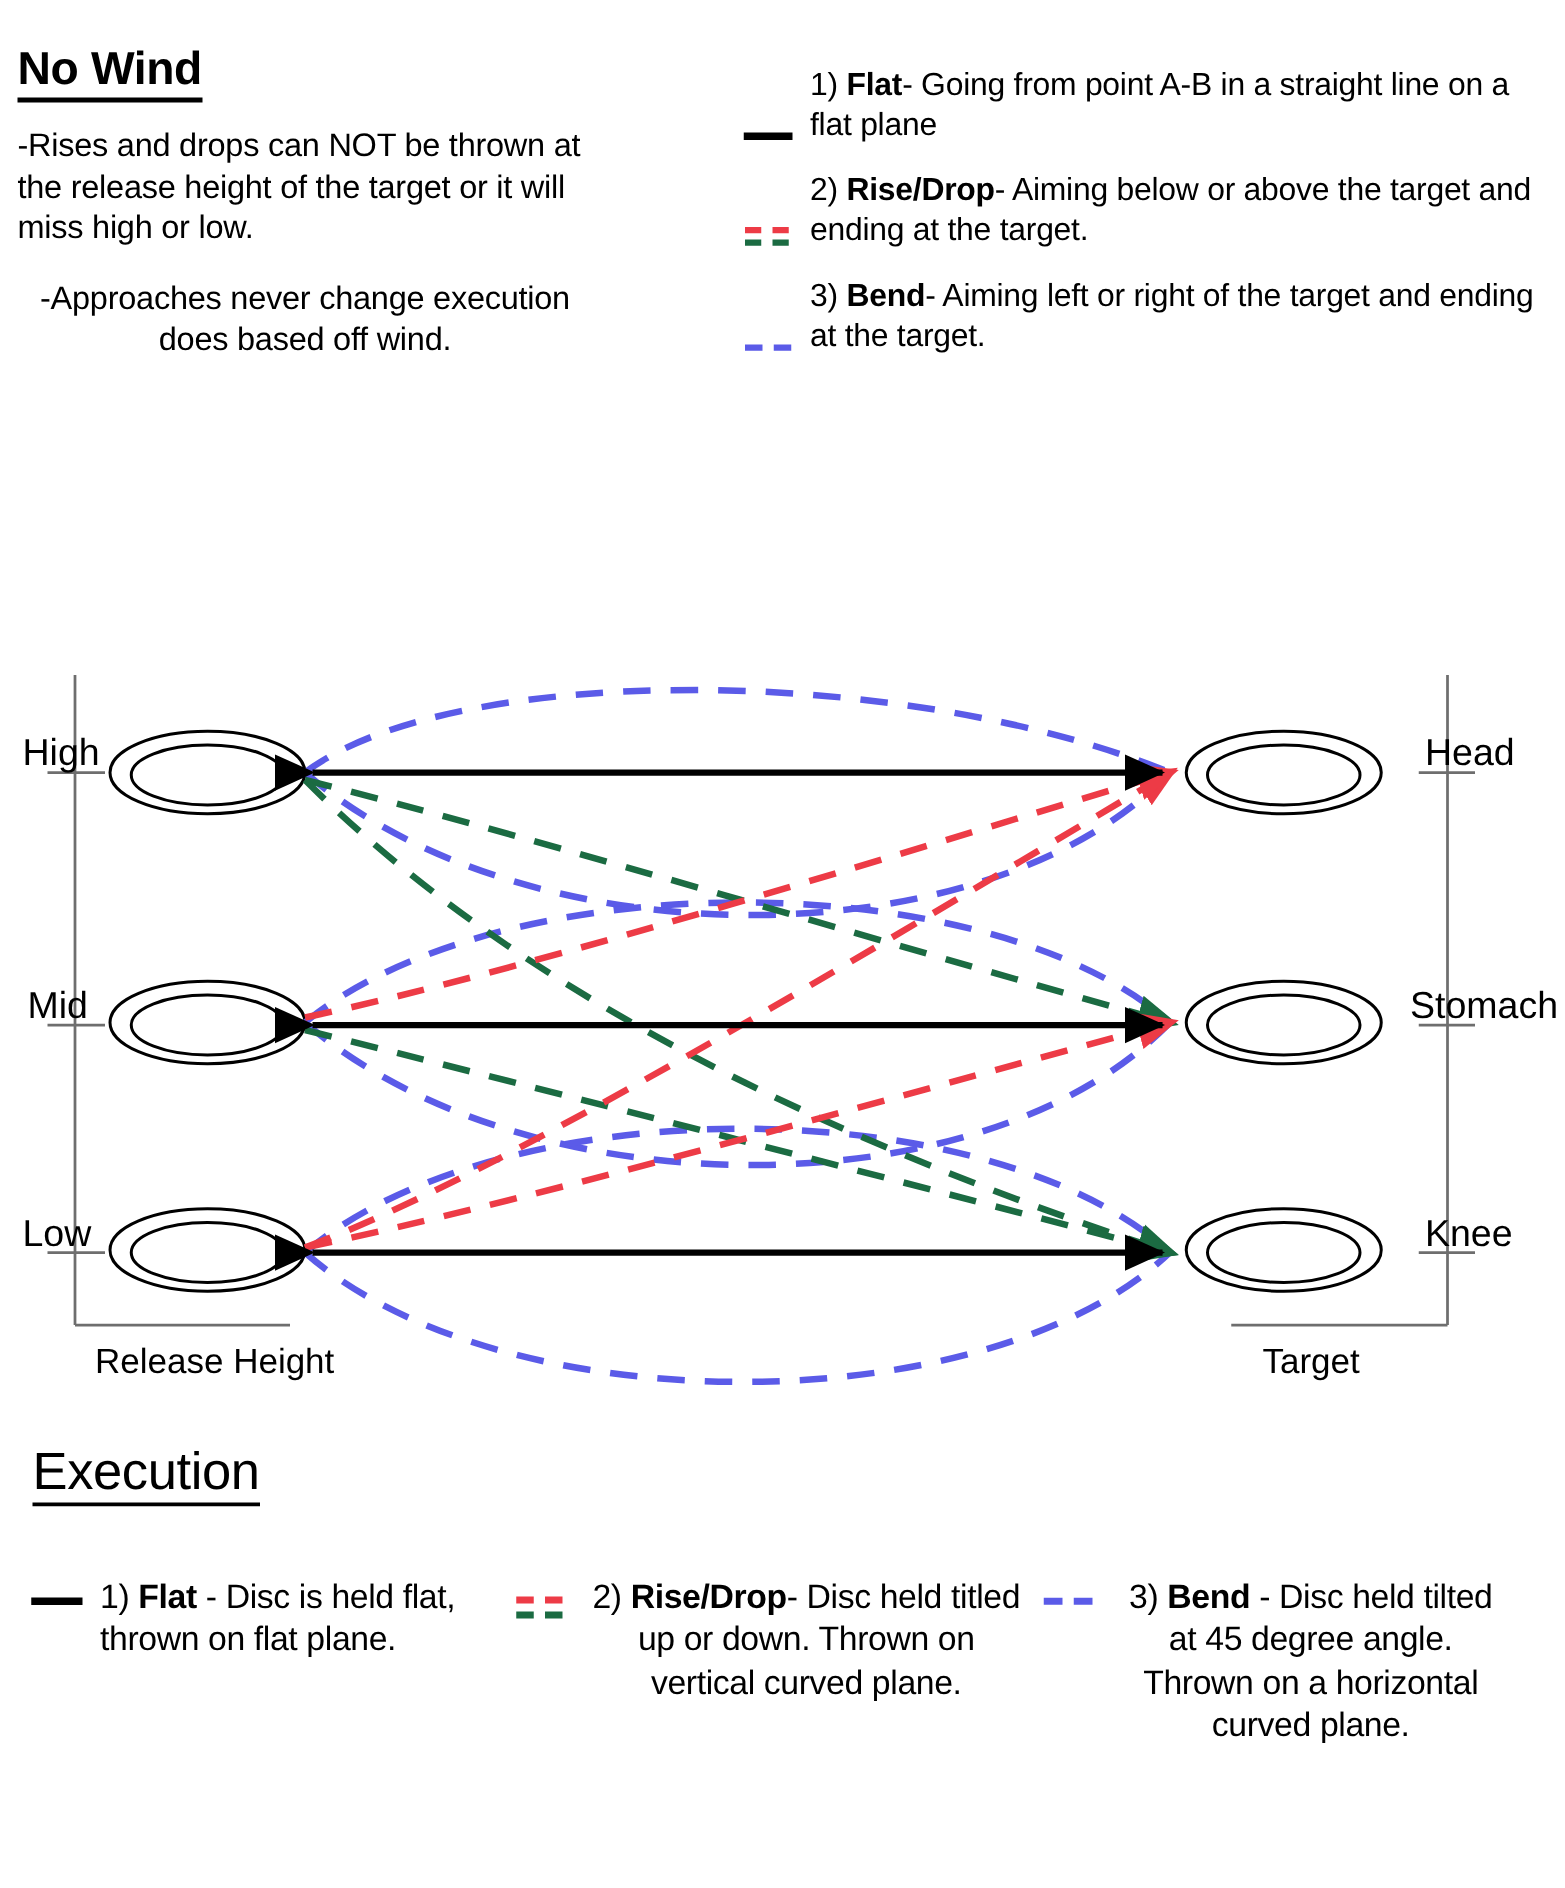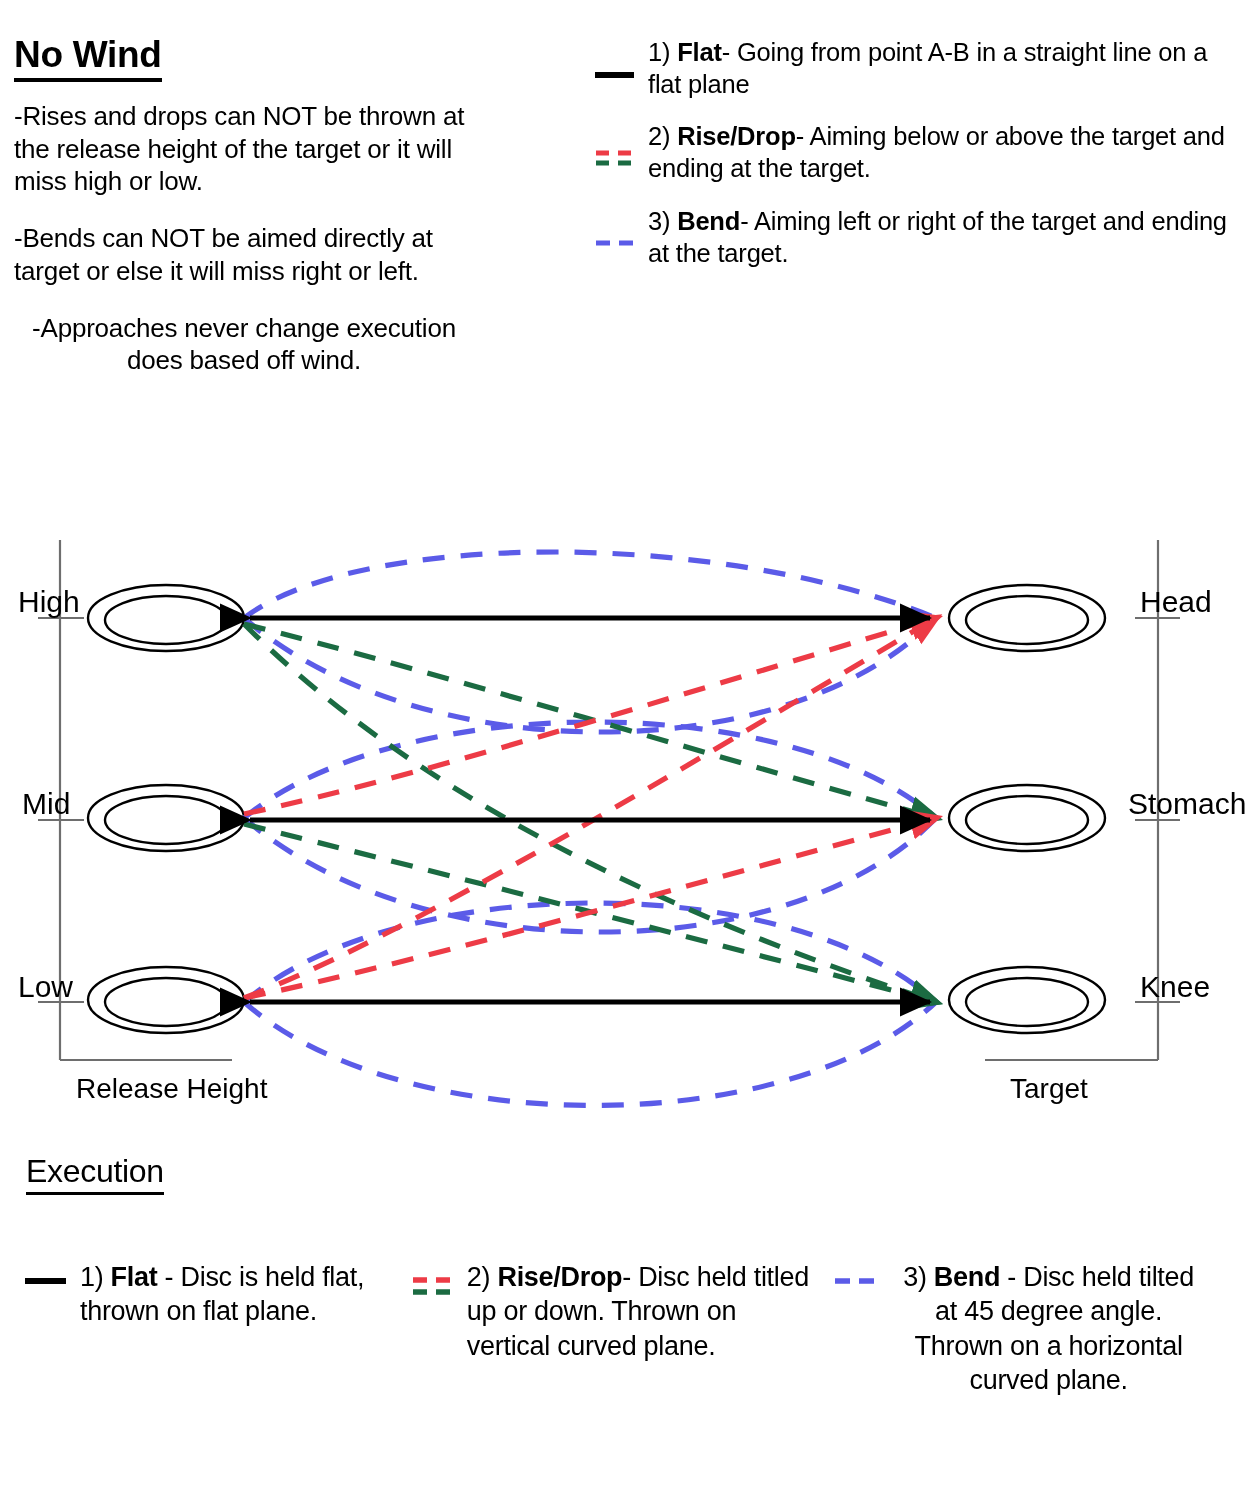--- a/index.html
+++ b/index.html
@@ -50,22 +50,23 @@
     font-size: 26px;
     line-height: 1.26;
     margin: 0 0 24px 0;
     letter-spacing: -0.2px;
   }
   p.body-par:last-child { margin-bottom: 0; text-align: center; }
 
   
   .legend-row {
     display: flex;
-    align-items: center;
+    align-items: flex-end;
     margin-bottom: 20px;
+    margin-top: 16px;
   }
   .legend-row:last-child { margin-bottom: 0; }
   .legend-mark {
     flex: 0 0 auto;
     width: 46px;
     margin-right: 8px;
     padding-top: 13px;
   }
   .legend-text {
     font-size: 25.5px;
@@ -115,42 +116,41 @@
     left: 0;
     top: 105px;
     width: 1208px;
     display: flex;
   }
   .exec-col {
     display: flex;
     align-items: flex-start;
   }
   .exec-col.c1 { width: 400px; padding-left: 24px; }
-  .exec-col.c2 { width: 440px; padding-left: 12px; }
+  .exec-col.c2 { width: 440px; padding-left: 12px; text-align: center; }
   .exec-col.c3 { width: 400px; padding-left: 10px; text-align: center; }
   .exec-mark {
     flex: 0 0 auto;
     width: 48px;
     margin-right: 8px;
     padding-top: 14px;
   }
   .exec-text {
     font-size: 27px;
     line-height: 1.27;
     letter-spacing: -0.3px;
   }
   .exec-text b { font-weight: bold; }
 </style>
 </head>
 <body>
 
 <div class="top-left">
   <h1 class="section-title">No Wind</h1>
   <p class="body-par">-Rises and drops can NOT be thrown at the release height of the target or it will miss high or low.</p>
-  <p class="body-par">-Bends can NOT be aimed directly at target or else it will miss right or left.</p>
   <p class="body-par">-Approaches never change execution does based off wind.</p>
 </div>
 
 <div class="top-right">
 
   <div class="legend-row">
     <span class="legend-mark">
       <svg width="46" height="14" viewBox="0 0 46 14">
         <line x1="1" y1="7" x2="40" y2="7" stroke="#000000" stroke-width="6"></line>
       </svg>
@@ -283,21 +283,21 @@
     <line x1="250" y1="98" x2="930" y2="98" marker-end="url(#arrowR)" marker-start="url(#arrowL)"></line>
     <line x1="250" y1="300" x2="930" y2="300" marker-end="url(#arrowR)" marker-start="url(#arrowL)"></line>
     <line x1="250" y1="482" x2="930" y2="482" marker-end="url(#arrowR)" marker-start="url(#arrowL)"></line>
   </g>
 
 </svg>
 </div>
 
 <div id="execution">
   <div id="exec-title-wrap">
-    <h1 class="section-title thin" style="font-size:32px;">Execution</h1>
+    <h1 class="section-title thin" style="font-size:42px;">Execution</h1>
   </div>
 
   <div id="exec-cols">
 
     <div class="exec-col c1">
       <span class="exec-mark">
         <svg width="48" height="14" viewBox="0 0 48 14">
           <line x1="1" y1="7" x2="42" y2="7" stroke="#000000" stroke-width="6"></line>
         </svg>
       </span>

